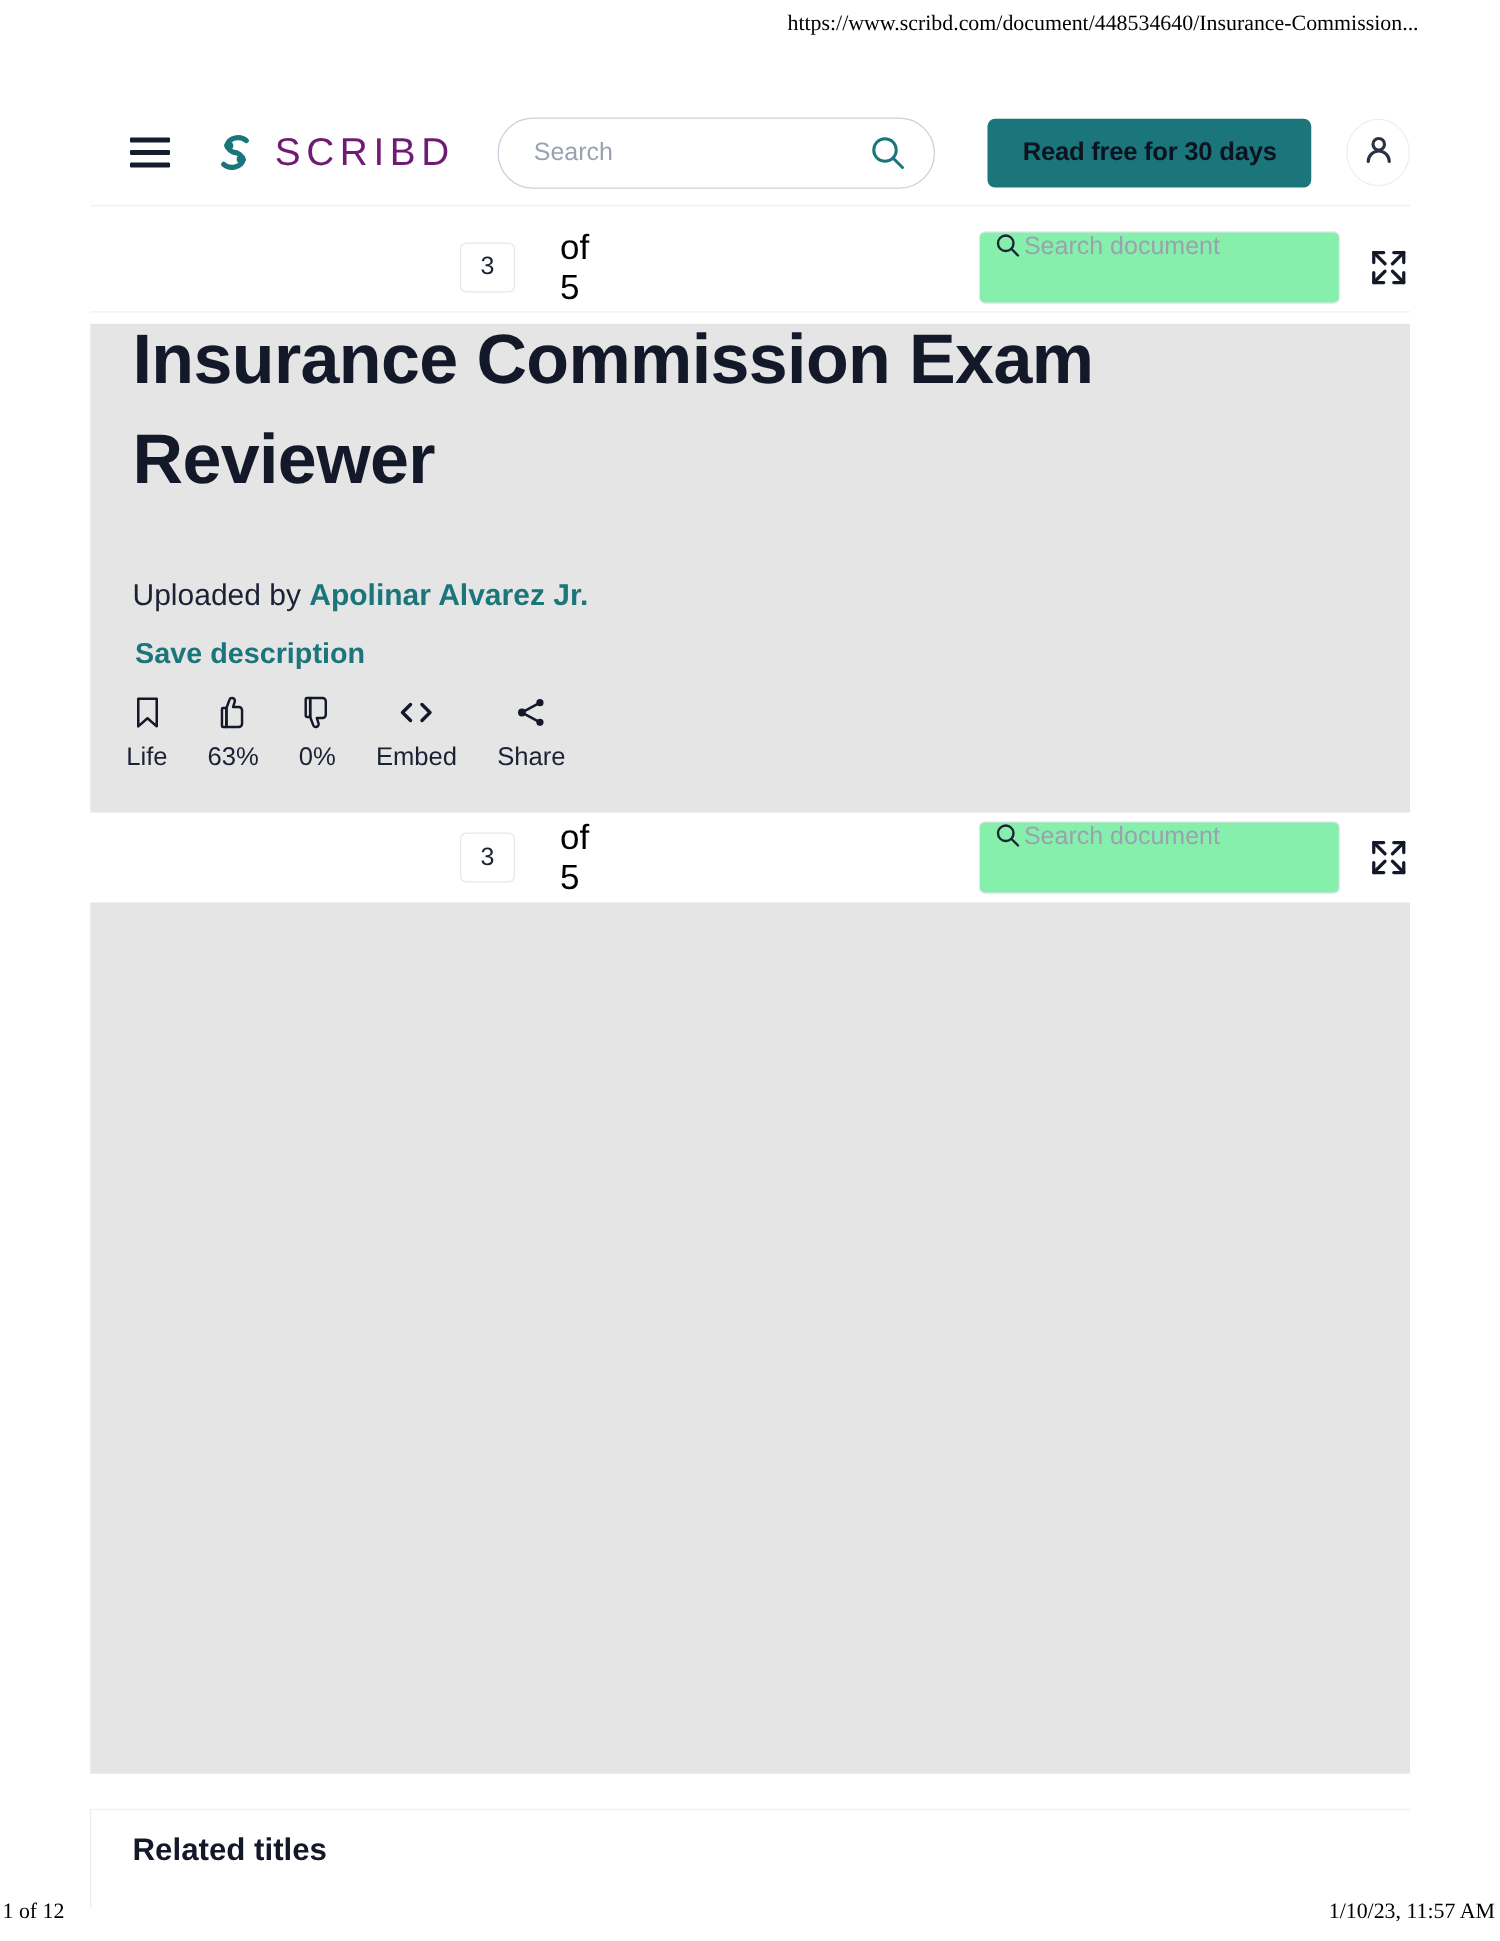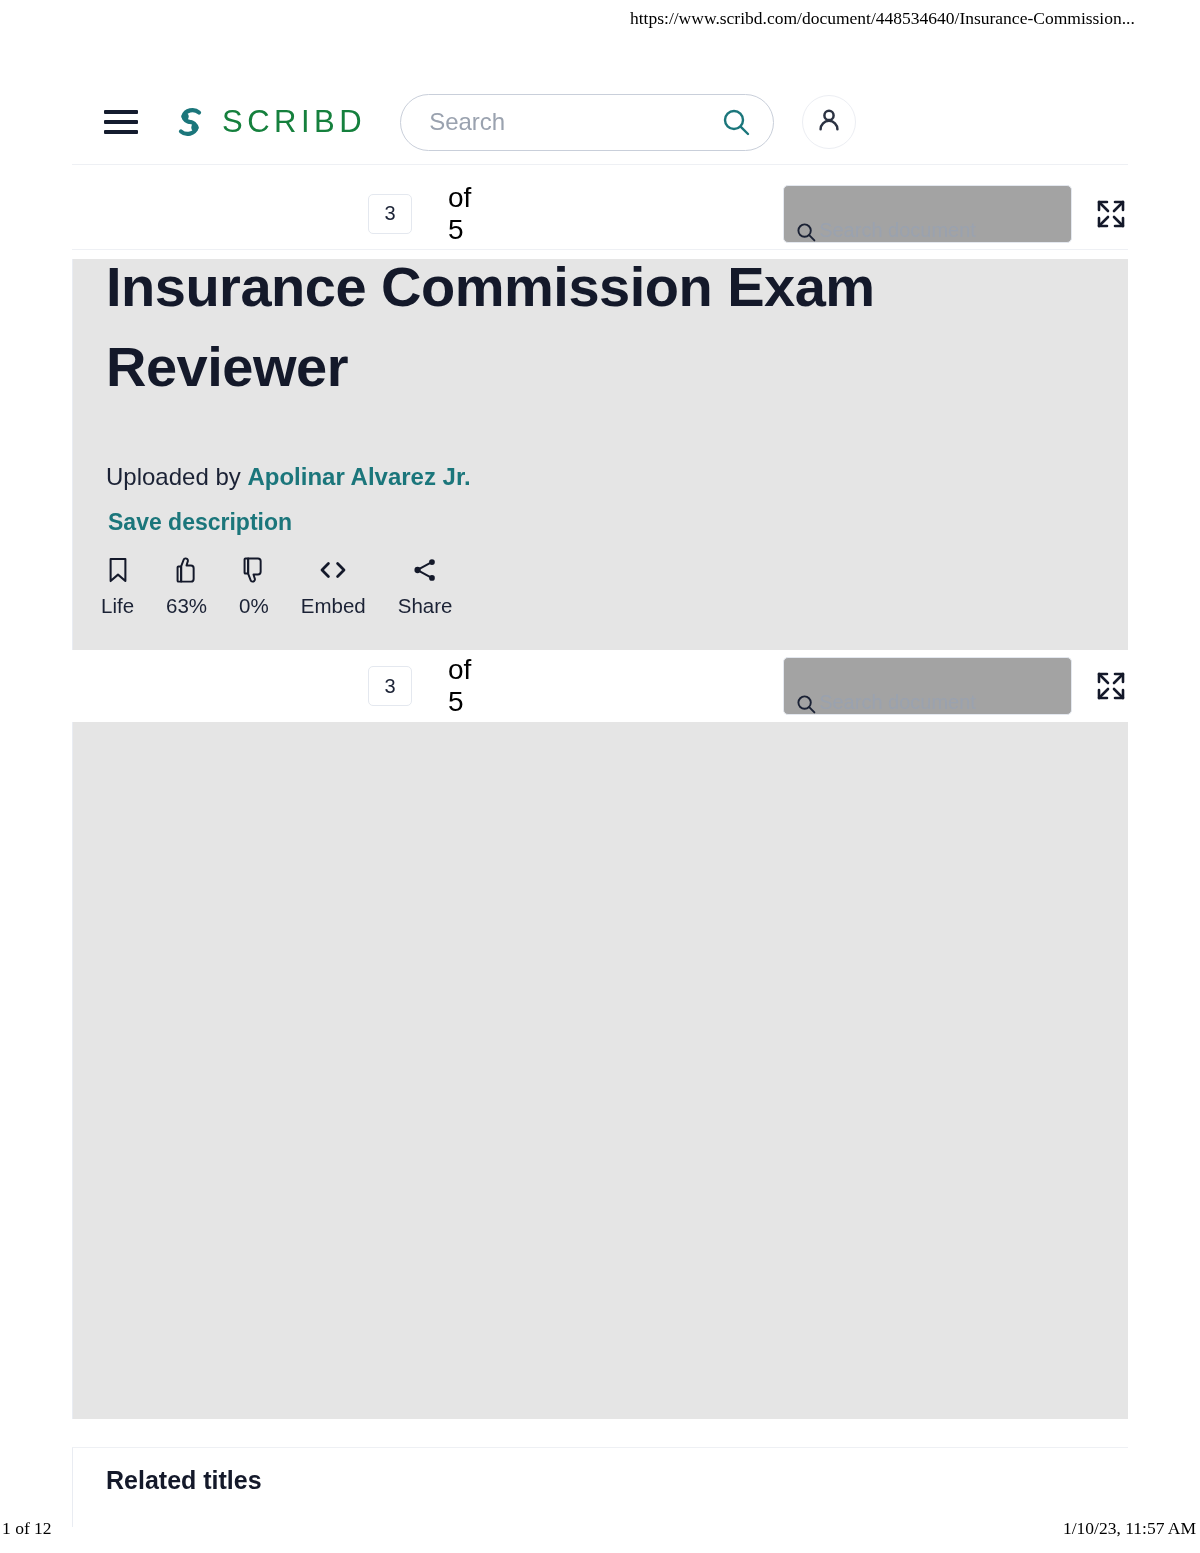--- a/index.html
+++ b/index.html
@@ -76,42 +76,42 @@
     display: flex;
     align-items: center;
     margin-left: 32px;
     cursor: pointer;
   }
   .brand .logo-mark { width: 40px; height: 40px; }
   .brand .logo-word {
     margin-left: 12px;
     font-size: 31px;
     letter-spacing: 4.5px;
-    color: #15803d;
+    color: #701a75;
     font-weight: 400;
   }
 
   .search-wrap {
     position: relative;
     margin-left: 34px;
     width: 374px;
     height: 57px;
     border: 1px solid #c9cfda;
     border-radius: 29px;
     display: flex;
     align-items: center;
     background: #fff;
     cursor: text;
   }
   .search-wrap .search-input {
     border: none;
     outline: none;
     background: transparent;
     font-family: "Liberation Sans", sans-serif;
-    font-size: 24px;
+    font-size: 20px;
     color: #1e2430;
     padding-left: 28px;
     width: 300px;
   }
   .search-wrap .search-input::placeholder { color: #9aa2af; }
   .search-wrap .search-btn {
     position: absolute;
     right: 22px; top: 50%;
     transform: translateY(-50%);
     width: 30px; height: 30px;
@@ -182,22 +182,22 @@
   }
 
   .doc-search {
     position: relative;
     margin-left: 296px;
     width: 307px;
     height: 58px;
     border: 1px solid #e4e8ef;
     border-radius: 5px;
     display: flex;
-    align-items: flex-end;
-    background: #a3a3a3;
+    align-items: flex-start;
+    background: #86efac;
     cursor: text;
   }
   .doc-search .ds-icon {
     margin-left: 12px;
     width: 20px; height: 20px;
     flex: none;
   }
   .doc-search .ds-input {
     border: none;
     outline: none;
@@ -337,20 +337,21 @@
     <div class="search-wrap">
       <input class="search-input" type="text" placeholder="Search" style="">
       <span class="search-btn">
         <svg viewBox="0 0 30 30" width="30" height="30" aria-hidden="true">
           <circle cx="13" cy="13" r="9" fill="none" stroke="#1b767b" stroke-width="2.4"></circle>
           <line x1="19.6" y1="19.6" x2="27" y2="27" stroke="#1b767b" stroke-width="2.4" stroke-linecap="round"></line>
         </svg>
       </span>
     </div>
 
+    <button class="cta-btn">Read free for 30 days</button>
 
     <div class="avatar-btn">
       <span>
         <svg viewBox="0 0 28 28" width="28" height="28" aria-hidden="true">
           <circle cx="14" cy="9.4" r="4.6" fill="none" stroke="#2b3242" stroke-width="2.5"></circle>
           <path d="M5.6 23.2 a8.4 8.4 0 0 1 16.8 0" fill="none" stroke="#2b3242" stroke-width="2.5" stroke-linecap="round"></path>
         </svg>
       </span>
     </div>
   </div>

